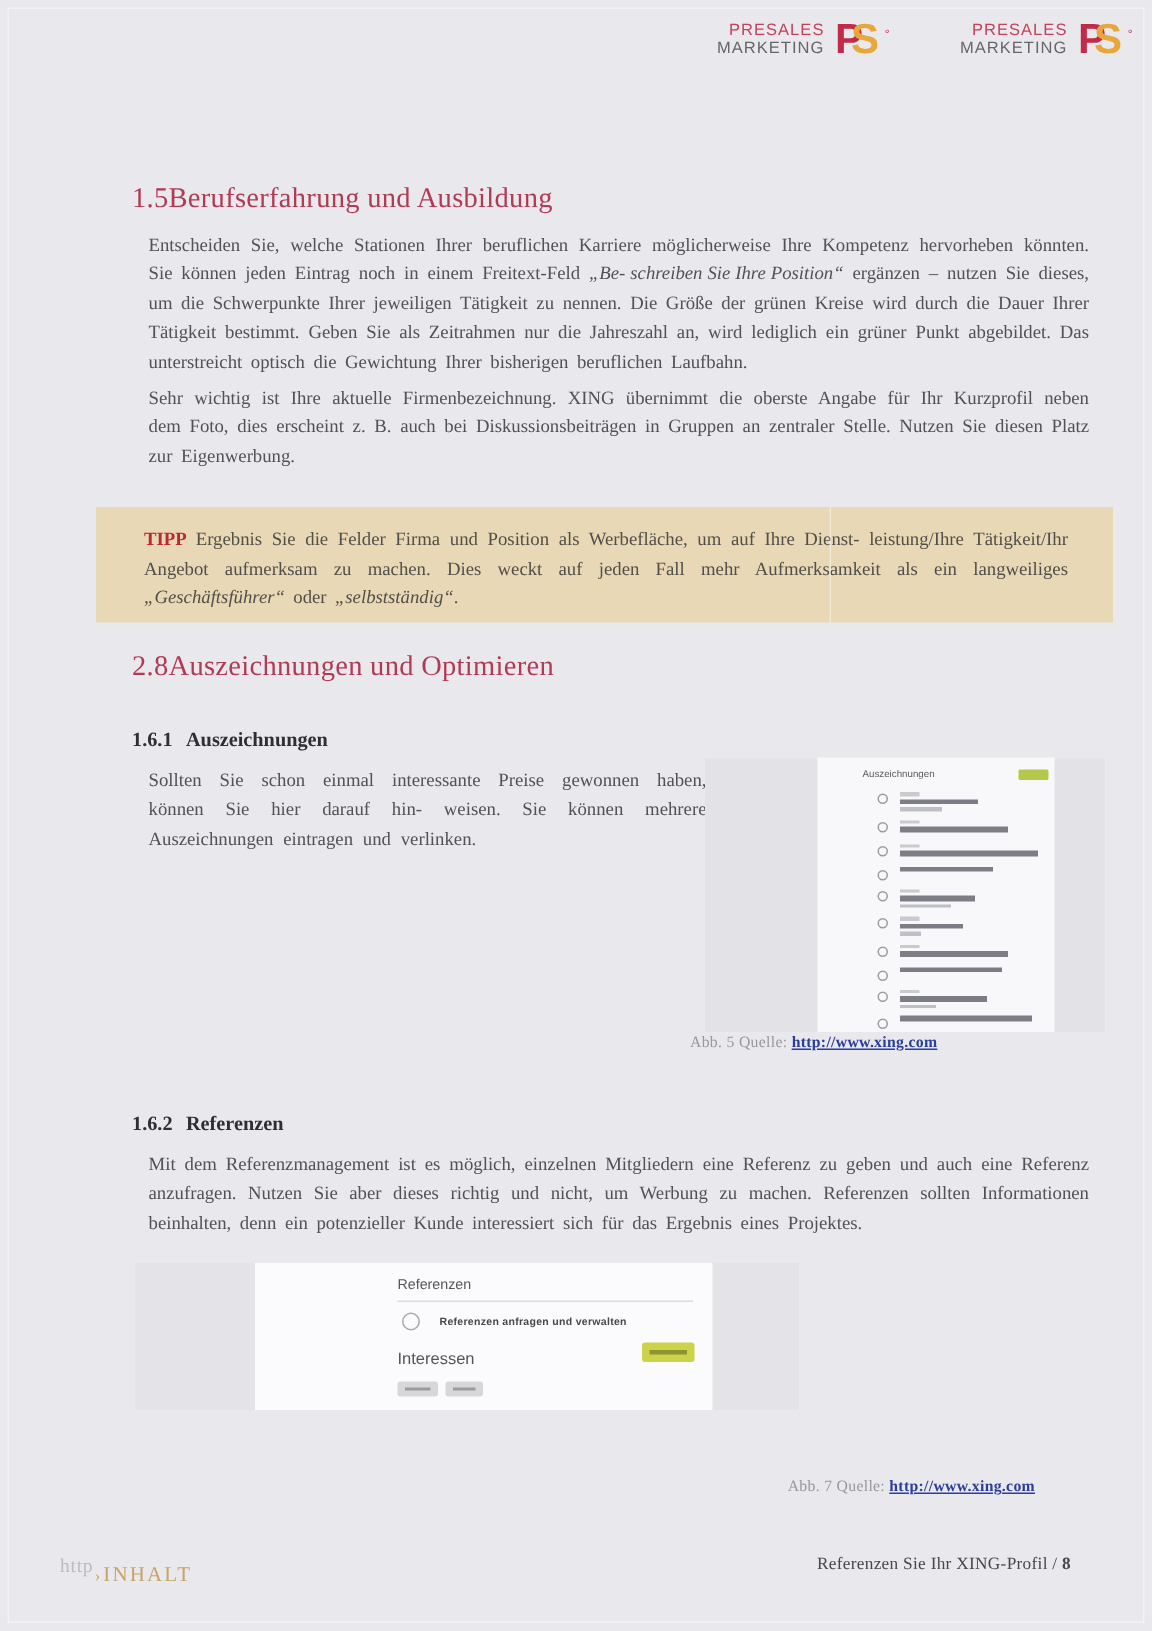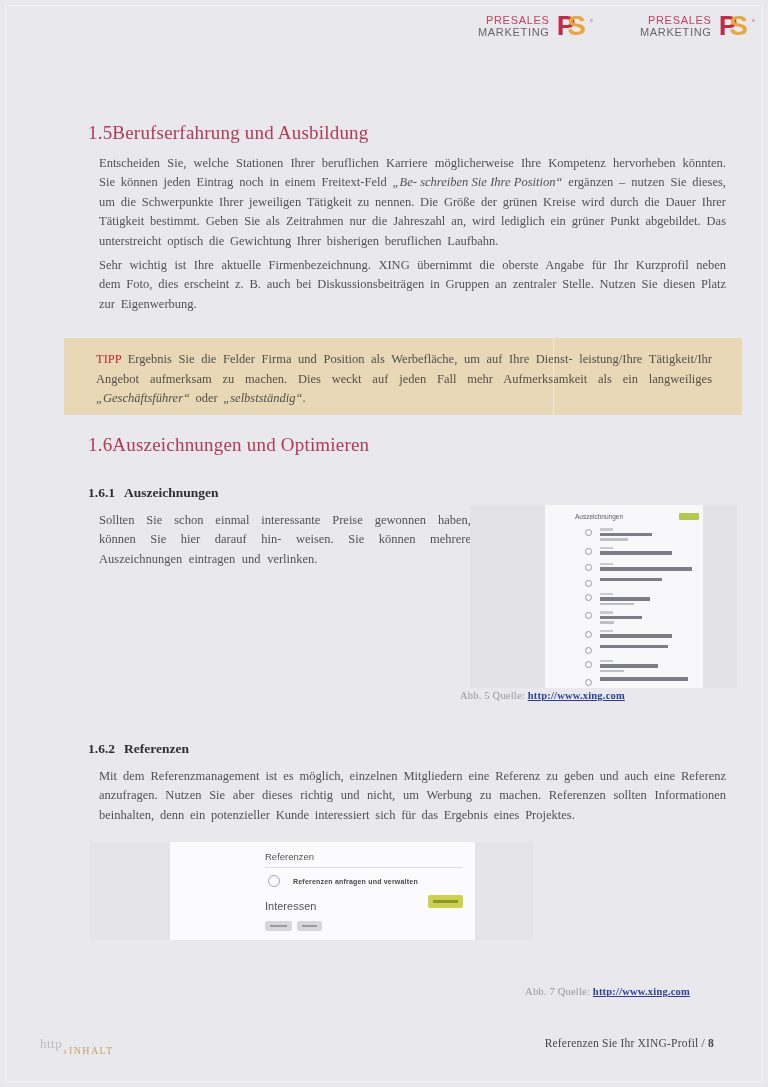--- a/index.html
+++ b/index.html
@@ -31,21 +31,21 @@
 
   
   .para{position:absolute;left:99px;width:627px;margin:0;color:#515157;font-size:12.5px;line-height:19.4px;text-align:justify;word-spacing:2.6px}
   .para em{font-style:italic;word-spacing:0}
   .para.narrow{width:372px;word-spacing:3.4px}
 
   
   .tipbox{position:absolute;left:64px;top:338px;width:678px;height:77px;background:#e9d8b6}
   .tipbox .vdiv{position:absolute;left:489px;top:0;bottom:0;width:1px;background:rgba(255,255,255,.45)}
   .tip-inner{margin:12px 30px 0 32px;font-size:12.5px;line-height:19.6px;color:#514f49;text-align:justify;word-spacing:2.4px}
-  .tip-label{color:#bc2a31;font-weight:normal;margin-right:6px}
+  .tip-label{color:#bc2a31;font-weight:bold;margin-right:6px}
   .tip-inner em{font-style:italic;word-spacing:0}
 
   
   .fig6{position:absolute;left:470px;top:505px;width:267px;height:183px;background:#f8f8fa}
   .fig6 .ph{position:absolute;top:0;height:183px;background:#e3e3e7}
   .fig6 .ph-l{left:0;width:75px}
   .fig6 .ph-r{left:233px;width:34px}
   .fig6 .panel{position:absolute;left:80px;top:0;width:153px;height:183px}
   .aw-head{display:flex;justify-content:space-between;align-items:center;padding:8px 4px 5px 25px}
   .aw-title-txt{font-family:"Liberation Sans",sans-serif;font-size:6.5px;color:#5a5a60}
@@ -81,21 +81,21 @@
   .ref-chips{margin-top:9px;display:flex;gap:5px}
   .chip{height:10px;background:#d7d7da;border-radius:2px;display:flex;align-items:center;justify-content:center}
   .chip .blur{height:2.5px;background:#9a9a9f}
   .chip1{width:27px}.chip1 .blur{width:17px}
   .chip2{width:25px}.chip2 .blur{width:15px}
 
   
   .footer-left{position:absolute;left:40px;top:1036px;white-space:nowrap}
   .footer-left .http{font-size:13px;color:#bcbcc0;vertical-align:6px;letter-spacing:.5px}
   .footer-left .arrow{color:#c8a566;font-size:11px;margin:0 2px 0 1px}
-  .footer-left .inhalt{color:#c8a566;font-size:10px;letter-spacing:1.4px}
+  .footer-left .inhalt{color:#c8a566;font-size:14px;letter-spacing:1.4px}
   .footer-right{position:absolute;right:54px;top:1037px;font-size:11.5px;color:#46464b;letter-spacing:.2px}
   .footer-right b{font-weight:bold}
 </style>
 </head>
 <body>
 
 <div class="frame"></div>
 
 <div class="logo logo-1">
   <div class="logo-text">
@@ -118,21 +118,21 @@
 
 <p class="para" style="top:256px">Sehr wichtig ist Ihre aktuelle Firmenbezeichnung. XING übernimmt die oberste Angabe für Ihr Kurzprofil neben dem Foto, dies erscheint z. B. auch bei Diskussionsbeiträgen in Gruppen an zentraler Stelle. Nutzen Sie diesen Platz zur Eigenwerbung.</p>
 
 <div class="tipbox">
   <div class="vdiv"></div>
   <div class="tip-inner">
     <span class="tip-label">TIPP</span><span>Ergebnis Sie die Felder Firma und Position als Werbefläche, um auf Ihre Dienst- leistung/Ihre Tätigkeit/Ihr Angebot aufmerksam zu machen. Dies weckt auf jeden Fall mehr Aufmerksamkeit als ein langweiliges </span><em>„Geschäftsführer“</em><span> oder </span><em>„selbstständig“</em><span>.</span>
   </div>
 </div>
 
-<h2 class="h-main" style="top:434px"><span class="num">1.6</span><span>Auszeichnungen und Optimieren</span></h2>
+<h2 class="h-main" style="top:434px"><span class="num">2.8</span><span>Auszeichnungen und Optimieren</span></h2>
 
 <h3 class="h-sub" style="top:485px"><span class="num">1.6.1</span><span>Auszeichnungen</span></h3>
 
 <p class="para narrow" style="top:511px">Sollten Sie schon einmal interessante Preise gewonnen haben, können Sie hier darauf hin- weisen. Sie können mehrere Auszeichnungen eintragen und verlinken.</p>
 
 <div class="fig6">
   <div class="ph ph-l"></div>
   <div class="ph ph-r"></div>
   <div class="panel">
     <div class="aw-head">

